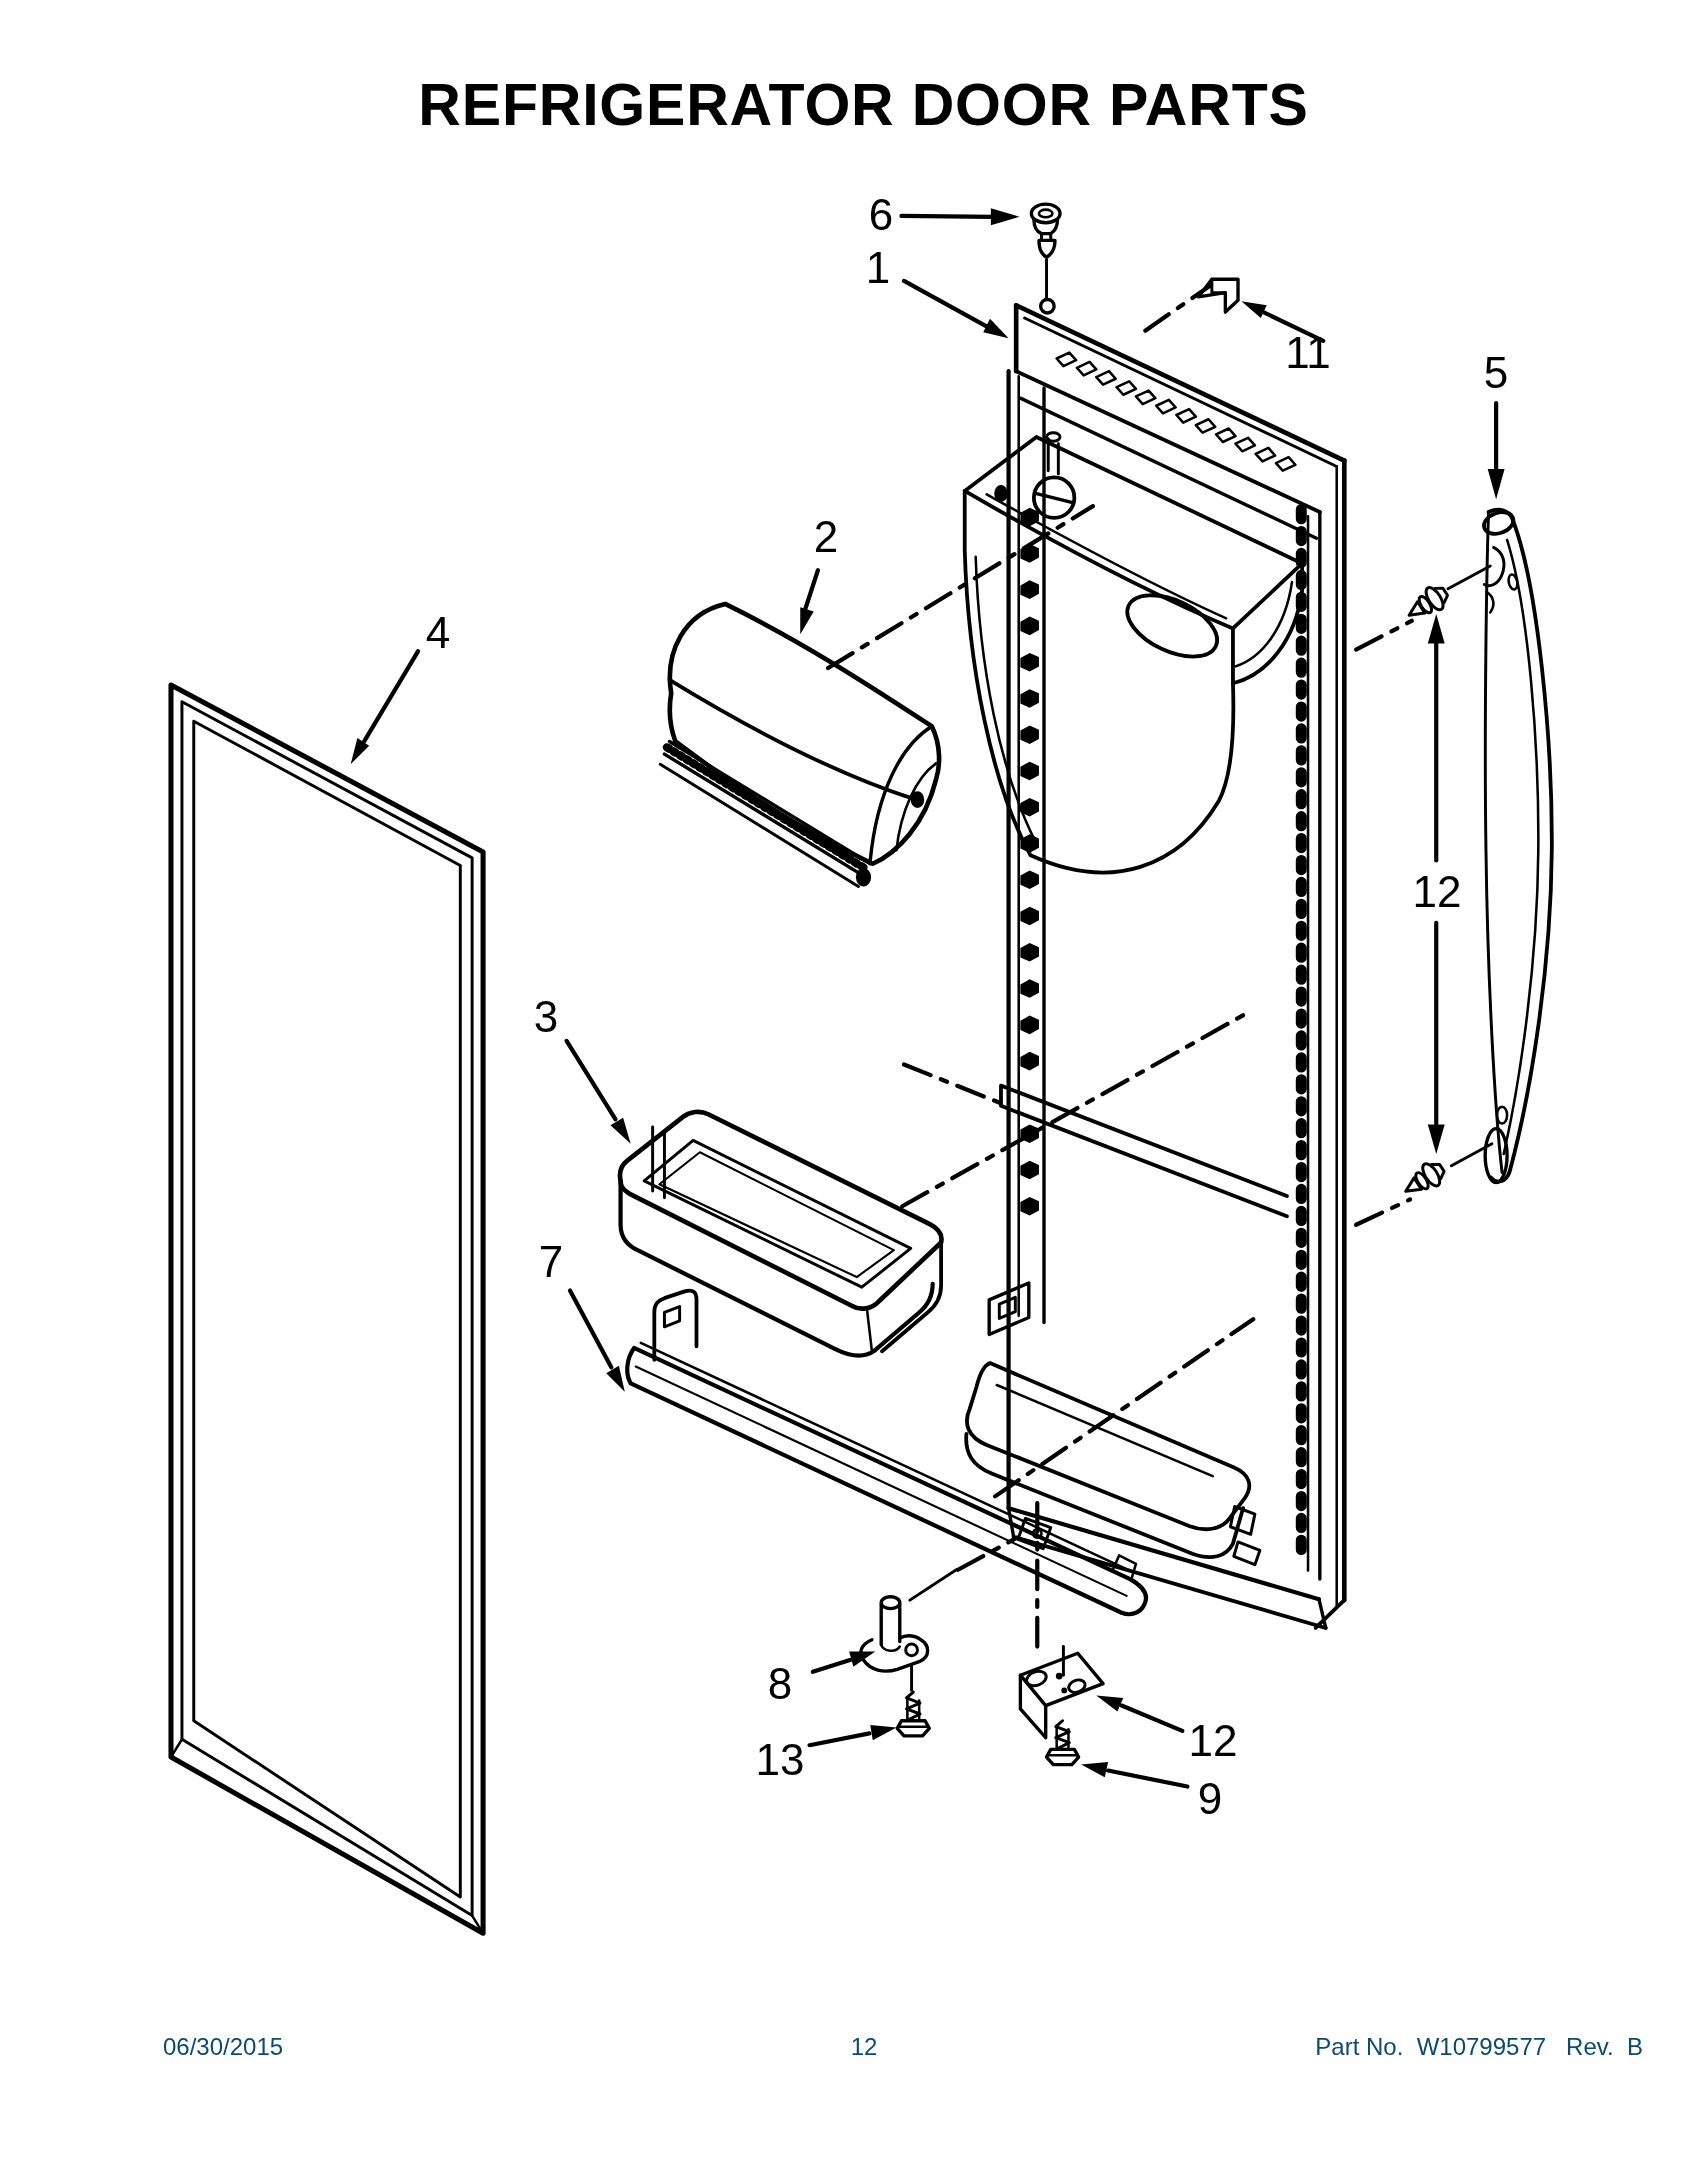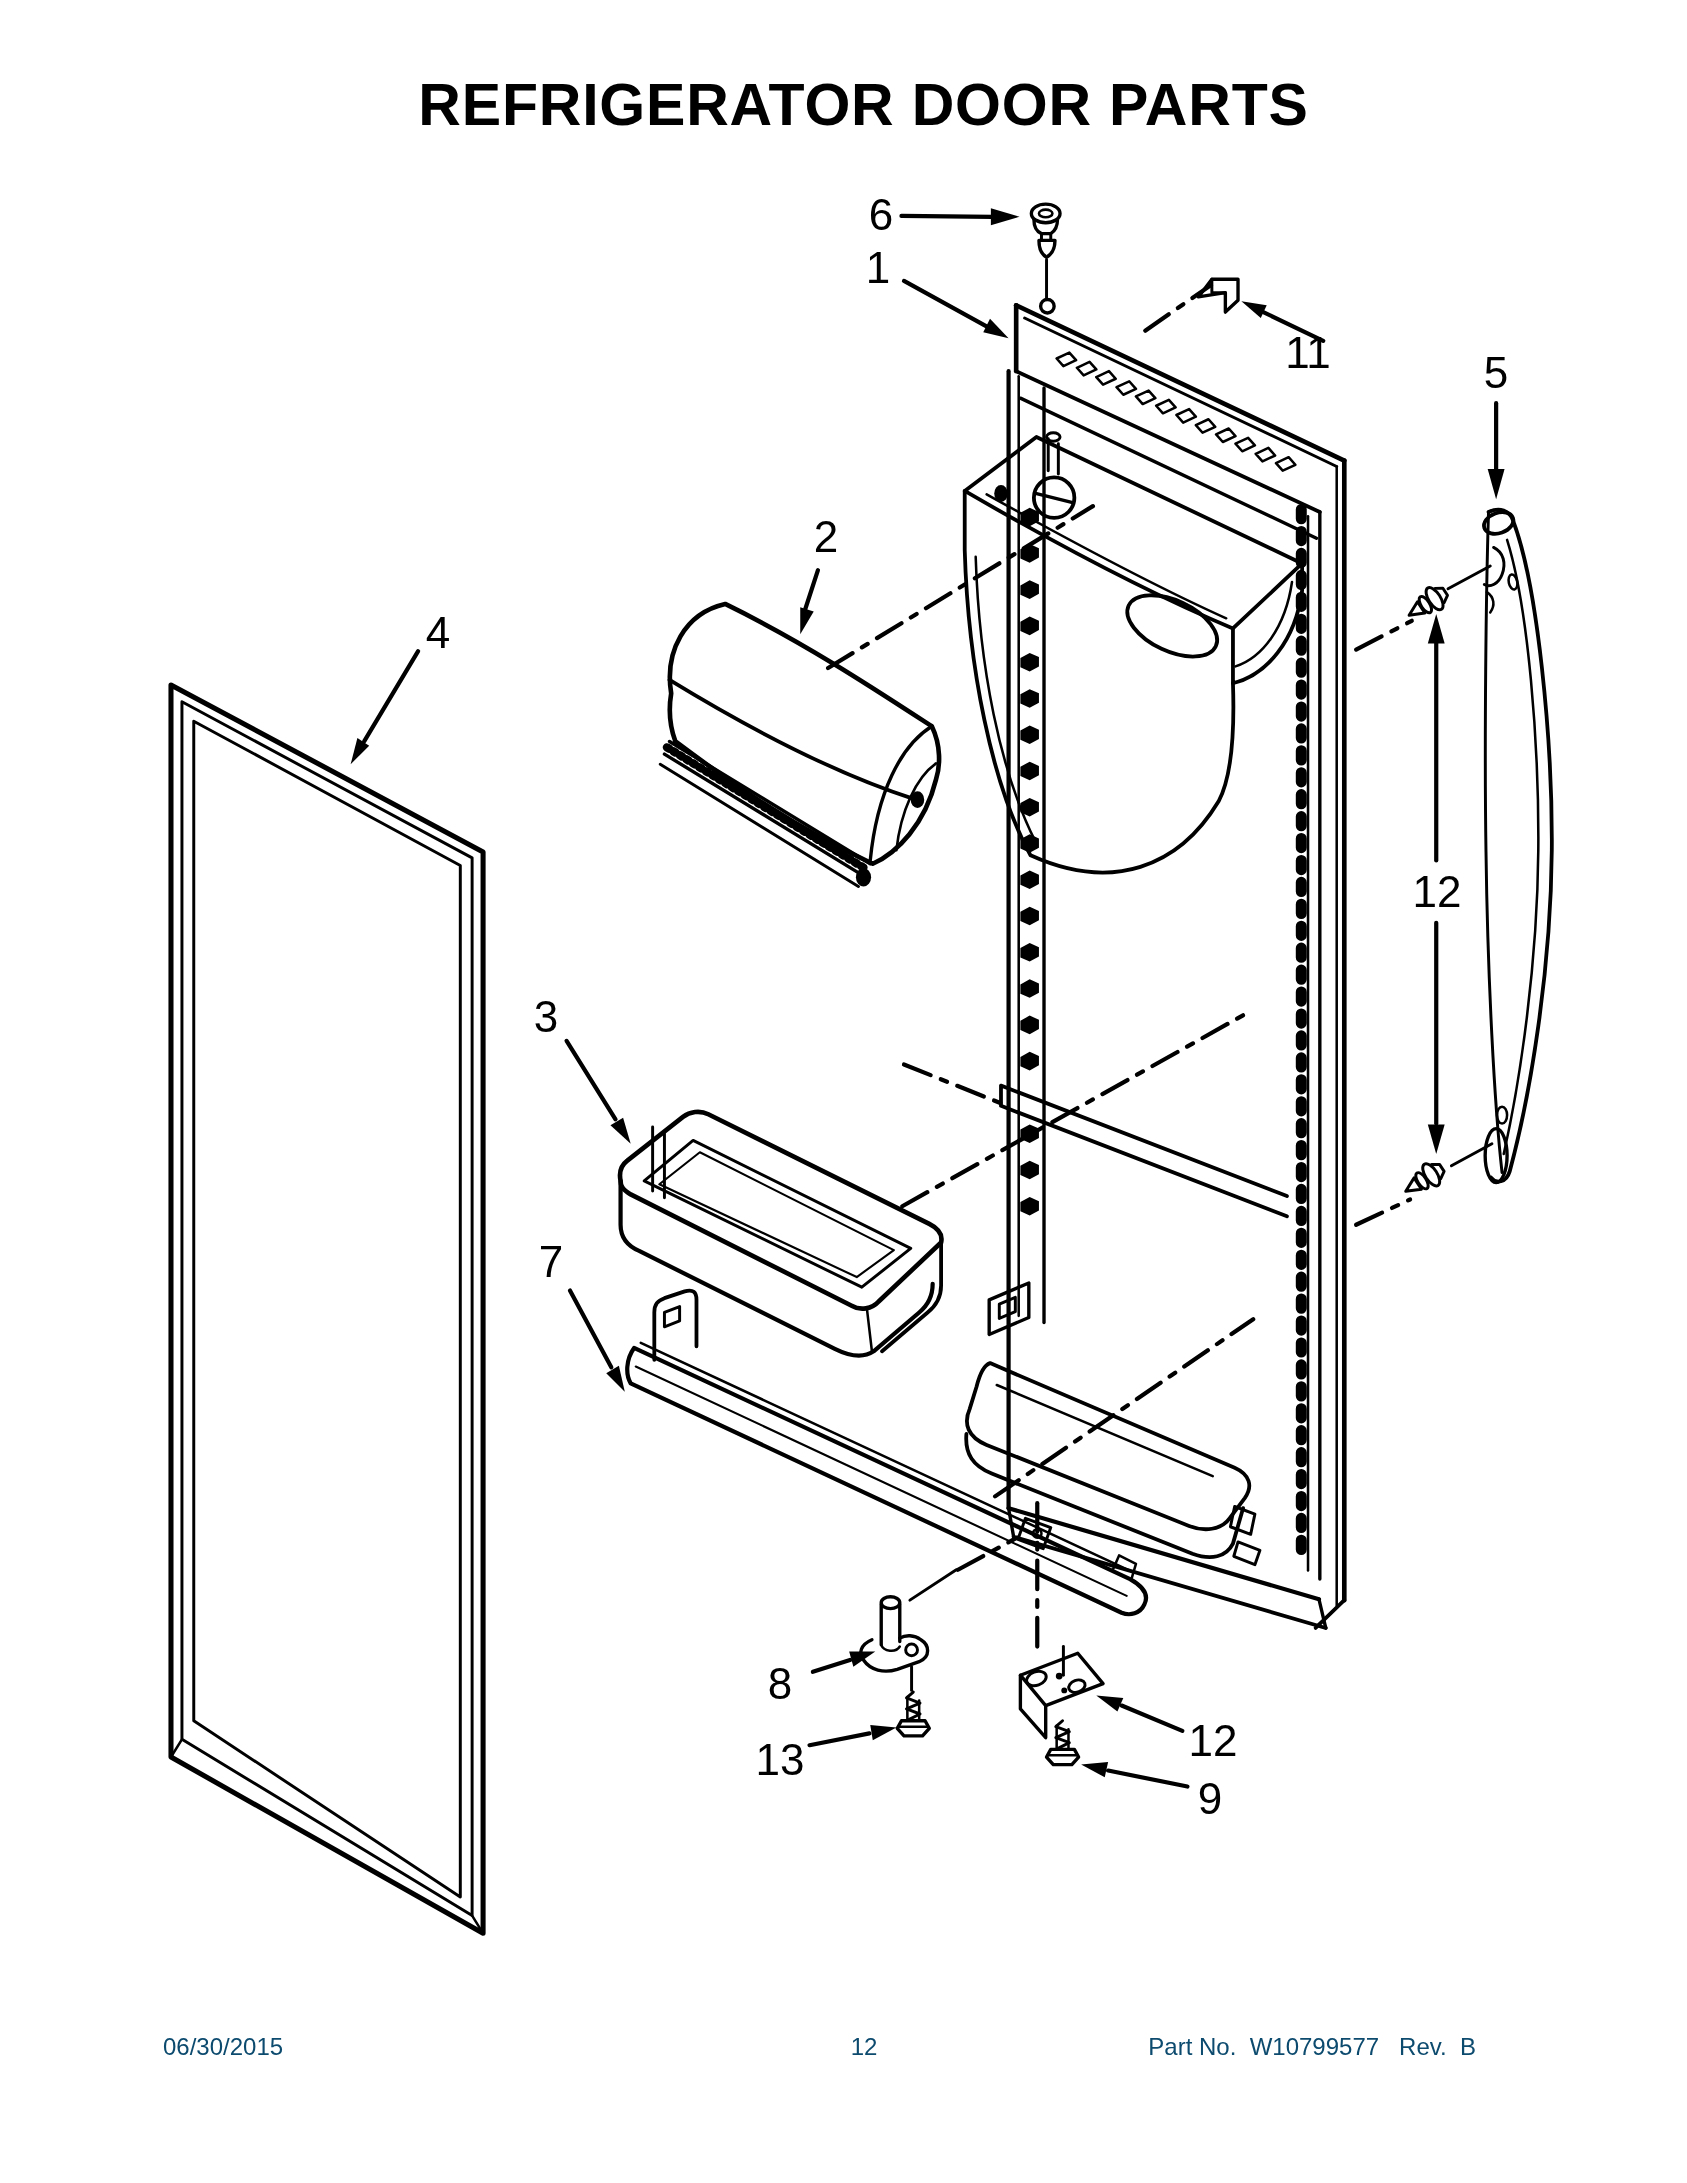--- a/index.html
+++ b/index.html
@@ -31,21 +31,21 @@
   }
   .footer-text{
     position:absolute;
     top:2033px;
     font-size:24px;
     color:#0c4a6e;
     white-space:pre;
   }
   .footer-date{left:143px;}
   .footer-page{left:844px;transform:translateX(-50%);}
-  .footer-part{left:1456px;transform:translateX(-100%);}
+  .footer-part{left:1623px;transform:translateX(-100%);}
 </style>
 </head>
 <body>
 
 <div class="page">
 
   <div class="page-title">REFRIGERATOR DOOR PARTS</div>
 
   <svg class="diagram-svg" width="1687" height="2183" viewBox="0 0 2000 2588" fill="none" stroke="#000" stroke-width="4" stroke-linecap="round" stroke-linejoin="round">
 

